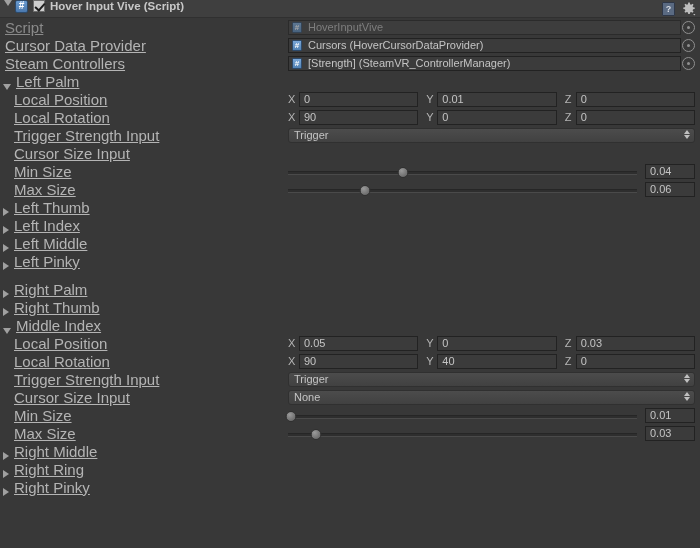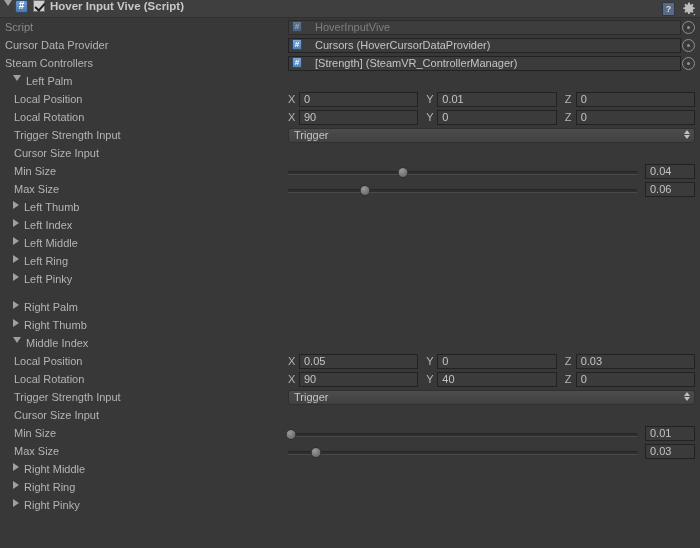--- a/index.html
+++ b/index.html
@@ -106,23 +106,24 @@
   
   .row {
     position: relative;
     height: 18px;
     display: flex;
     align-items: center;
   }
   .spacer { height: 10px; }
 
   .label {
-    font-size: 11px;
+    font-size: 15px;
     color: #b4b4b4;
     white-space: nowrap;
+    text-decoration: underline;
   }
   .label.dim { color: #8a8a8a; }
   .indent-0 { padding-left: 5px; }
   .indent-2 { padding-left: 14px; }
 
   
   .tri {
     width: 0; height: 0;
     flex: 0 0 auto;
     display: inline-block;
@@ -132,23 +133,23 @@
     border-top: 4px solid transparent;
     border-bottom: 4px solid transparent;
   }
   .tri.open {
     border-top: 6px solid #a0a0a0;
     border-left: 4px solid transparent;
     border-right: 4px solid transparent;
   }
   .foldout {
     display: flex;
-    align-items: flex-start;
+    align-items: flex-end;
     gap: 5px;
-    padding-left: 13px;
+    padding-left: 3px;
   }
 
   
   .fields {
     position: absolute;
     left: 288px;
     right: 5px;
     top: 1px;
     bottom: 1px;
     display: flex;
@@ -156,22 +157,23 @@
   }
 
   
   .objfield {
     flex: 1 1 auto;
     height: 15px;
     background: #3b3b3b;
     border: 1px solid #222222;
     box-sizing: border-box;
     display: flex;
+    align-items: center;
     padding-left: 3px;
-    gap: 13px;
+    gap: 6px;
     overflow: hidden;
     margin-right: 14px;
   }
   .objfield.disabled { background: #3d3d3d; border-color: #2b2b2b; }
   .objfield .otext {
     font-size: 11px;
     color: #c4c4c4;
     white-space: nowrap;
     overflow: hidden;
   }
@@ -477,26 +479,20 @@
     </div>
     <div class="row">
       <div class="foldout">
         <span class="tri closed"></span>
         <span class="label">Left Middle</span>
       </div>
     </div>
     <div class="row">
       <div class="foldout">
         <span class="tri closed"></span>
-        <span class="label">Left Ring</span>
-      </div>
-    </div>
-    <div class="row">
-      <div class="foldout">
-        <span class="tri closed"></span>
         <span class="label">Left Pinky</span>
       </div>
     </div>
     <div class="spacer"></div>
     <div class="row">
       <div class="foldout">
         <span class="tri closed"></span>
         <span class="label">Right Palm</span>
       </div>
     </div>
@@ -554,20 +550,26 @@
       <div class="label indent-2">Trigger Strength Input</div>
       <div class="fields">
         <div class="popup">
           <span class="ptext">Trigger</span>
           <span class="popup-arrows"></span>
         </div>
       </div>
     </div>
     <div class="row">
       <div class="label indent-2">Cursor Size Input</div>
+      <div class="fields">
+        <div class="popup">
+          <span class="ptext">None</span>
+          <span class="popup-arrows"></span>
+        </div>
+      </div>
     </div>
     <div class="row">
       <div class="label indent-2">Min Size</div>
       <div class="fields">
         <div class="sliderwrap">
           <div class="track">
             <div class="knob" style="left: 1%;"></div>
           </div>
           <div class="slider-num">0.01</div>
         </div>

